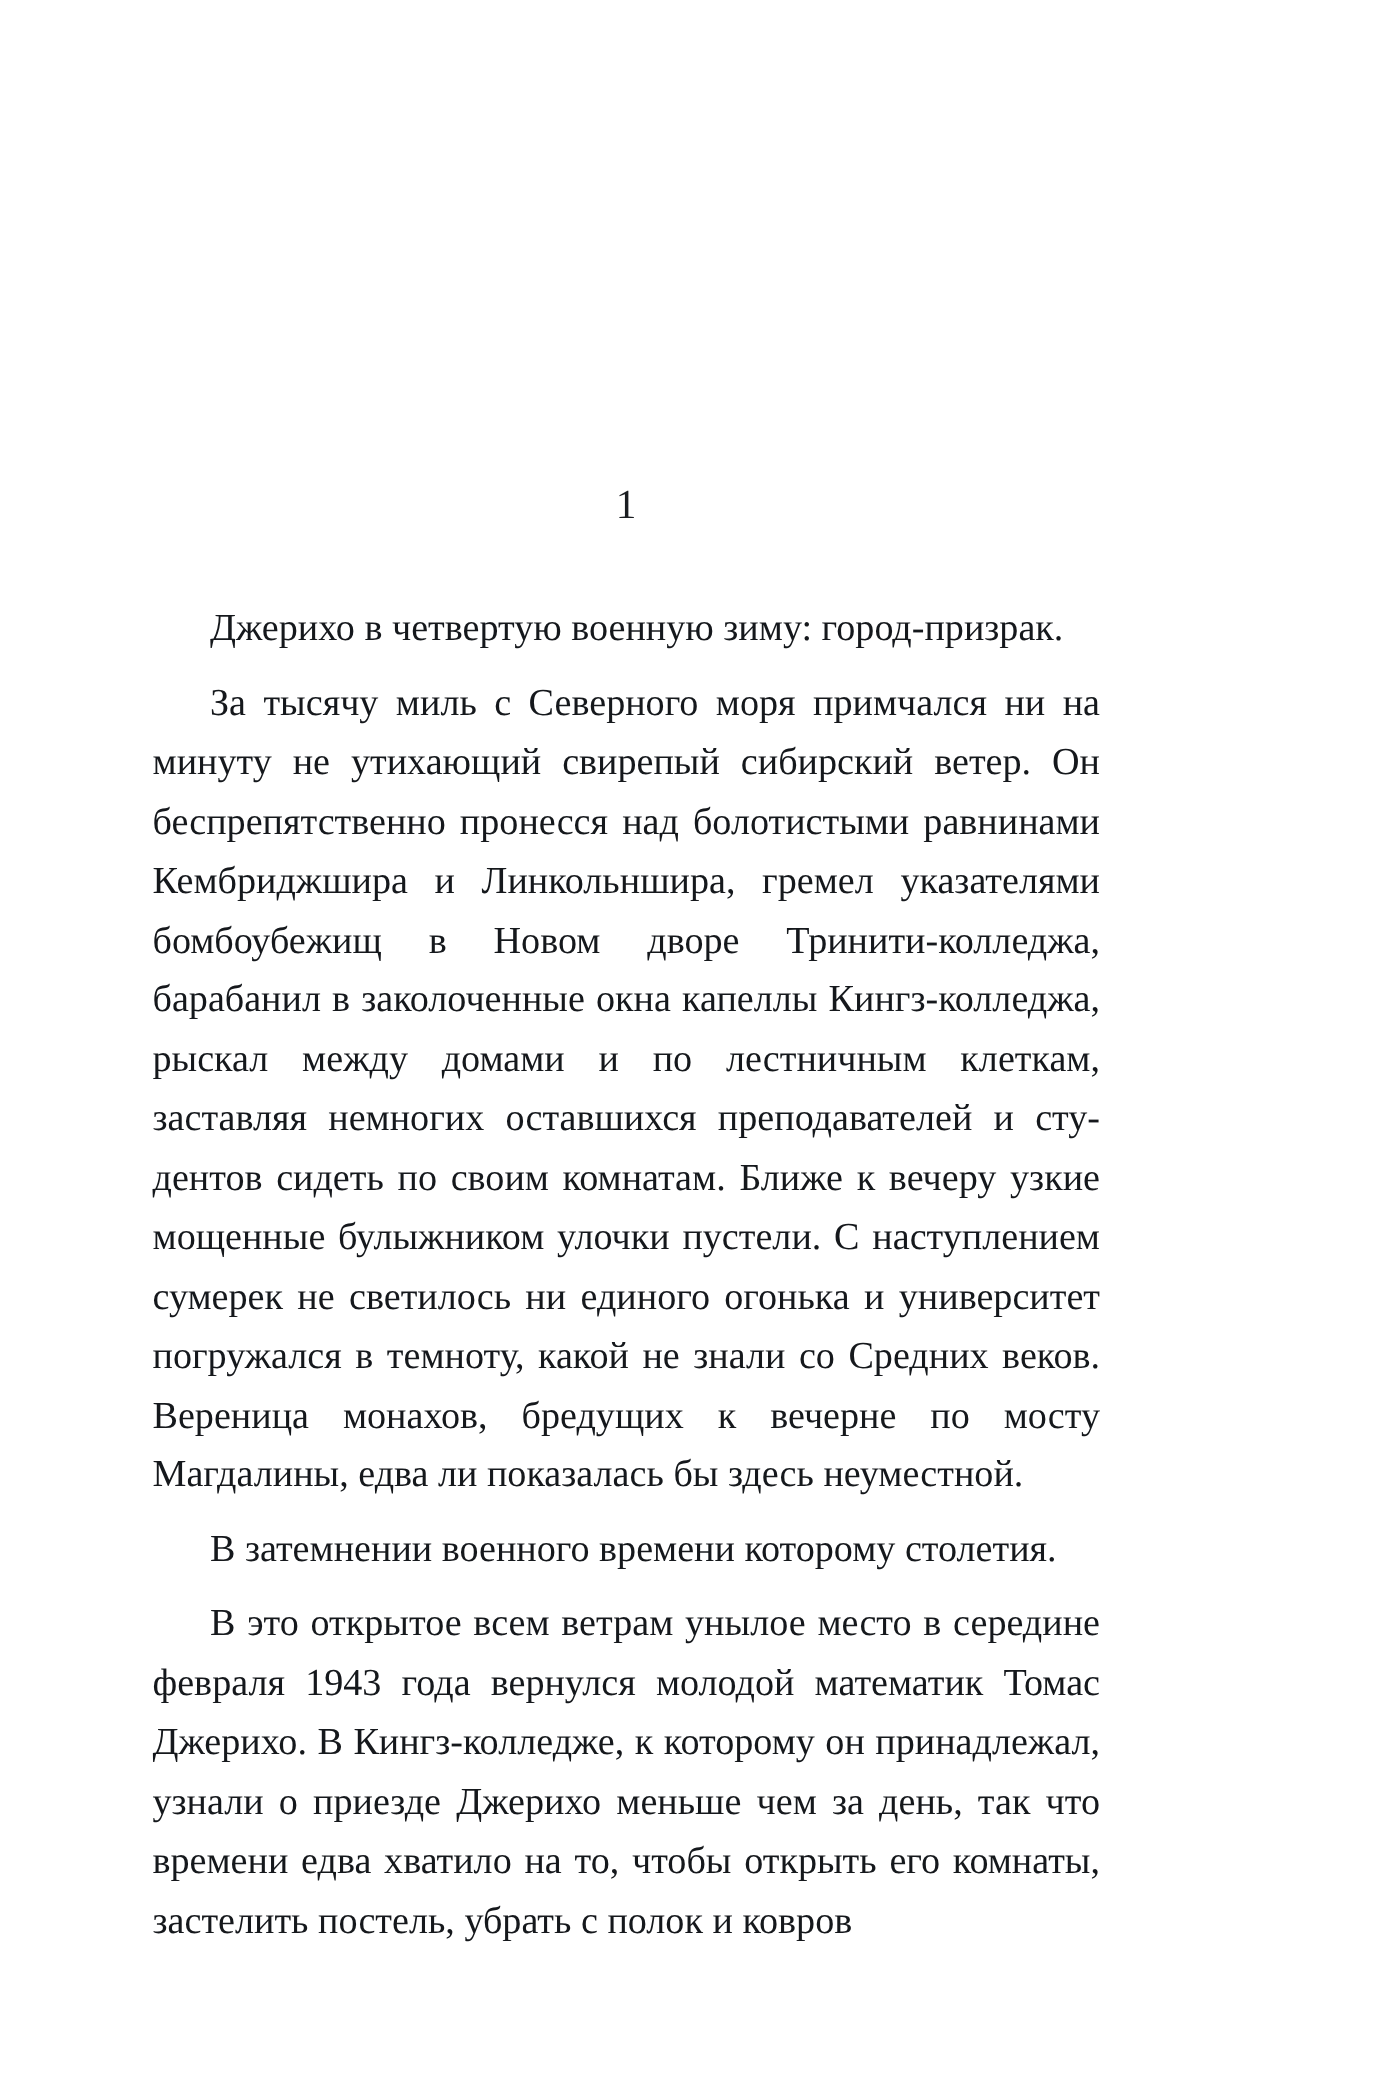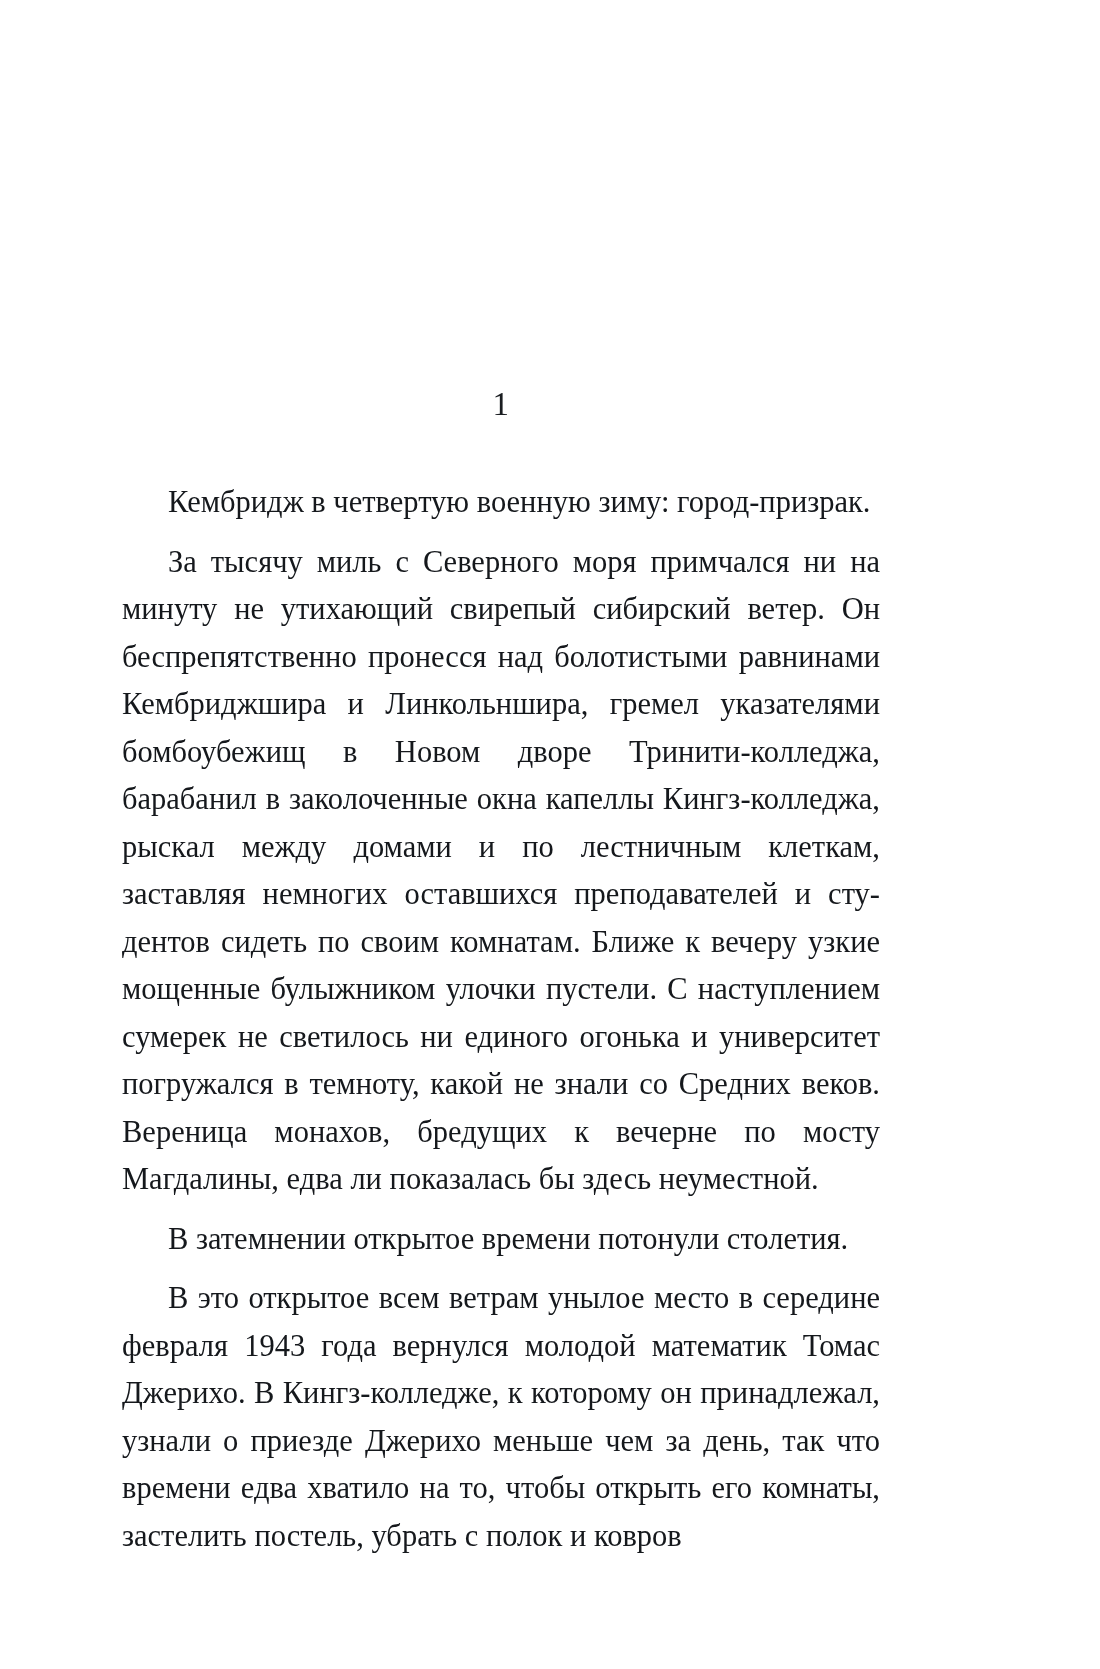--- a/index.html
+++ b/index.html
@@ -62,20 +62,20 @@
 </style>
 </head>
 <body>
 
 <div class="page">
 
   <div class="textblock">
 
     <div class="chapter-number">1</div>
 
-    <p class="para">Кембридж в четвертую военную зиму: город-при­зрак.</p>
+    <p class="para">Джерихо в четвертую военную зиму: город-при­зрак.</p>
     <p class="para">За тысячу миль с Северного моря примчался ни на минуту не утихающий свирепый сибирский ветер. Он беспрепятственно пронесся над болотистыми равни­нами Кембриджшира и Линкольншира, гремел указа­телями бомбоубежищ в Новом дворе Тринити-колле­джа, барабанил в заколоченные окна капеллы Кингз-кол­леджа, рыскал между домами и по лестничным клеткам, заставляя немногих оставшихся преподавателей и сту­дентов сидеть по своим комнатам. Ближе к вечеру узкие мощенные булыжником улочки пустели. С наступле­нием сумерек не светилось ни единого огонька и уни­верситет погружался в темноту, какой не знали со Сред­них веков. Вереница монахов, бредущих к вечерне по мосту Магдалины, едва ли показалась бы здесь неумест­ной.</p>
-    <p class="para">В затемнении открытое времени потонули столетия.</p>
+    <p class="para">В затемнении военного времени которому столетия.</p>
     <p class="para para-cut">В это открытое всем ветрам унылое место в сере­дине февраля 1943 года вернулся молодой математик Томас Джерихо. В Кингз-колледже, к которому он при­надлежал, узнали о приезде Джерихо меньше чем за день, так что времени едва хватило на то, чтобы открыть его комнаты, застелить постель, убрать с полок и ковров</p>
 
   </div>
 
 </div>
 
 </body></html>

